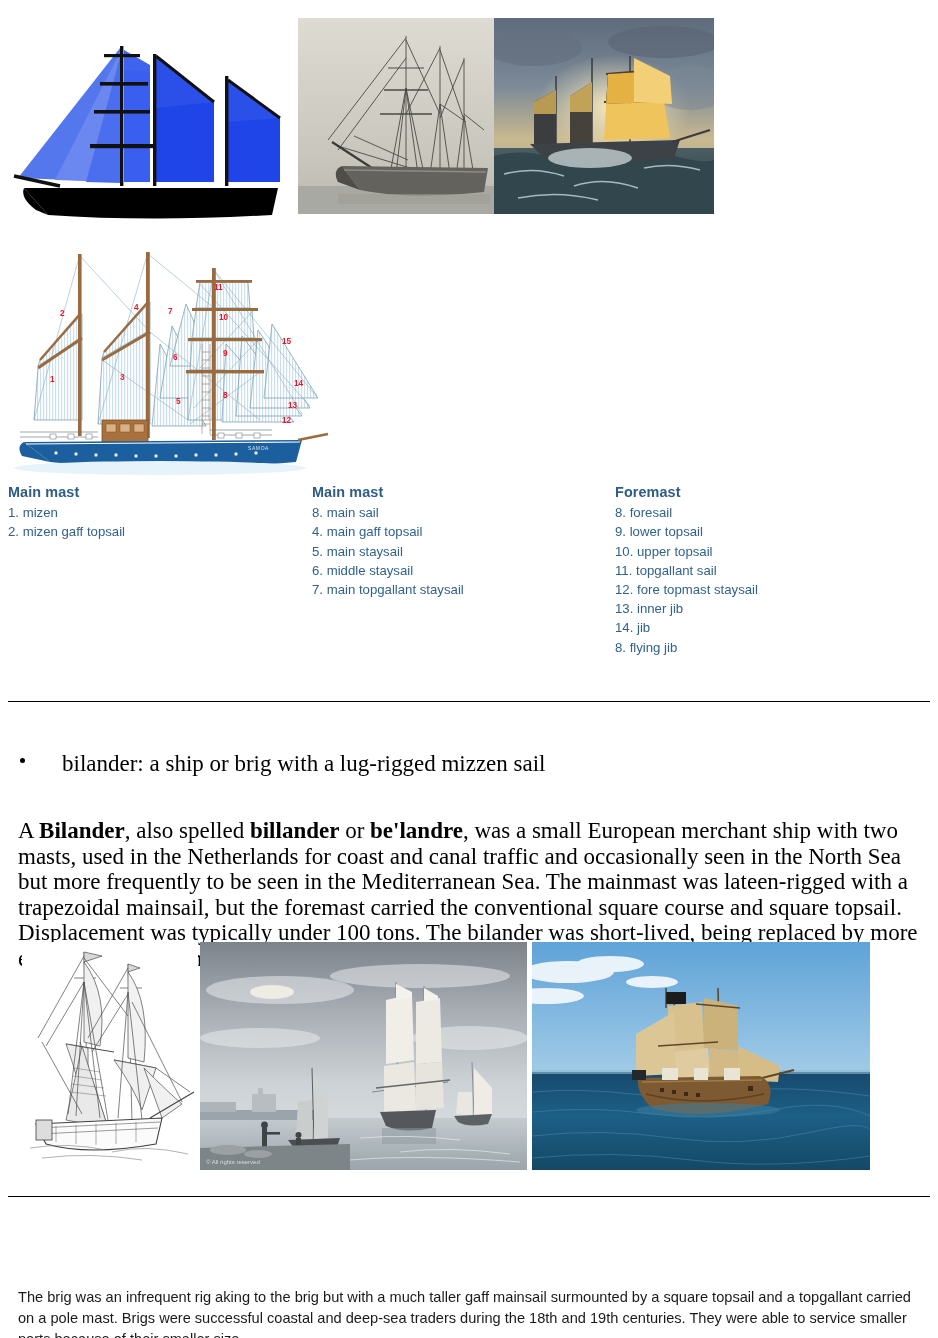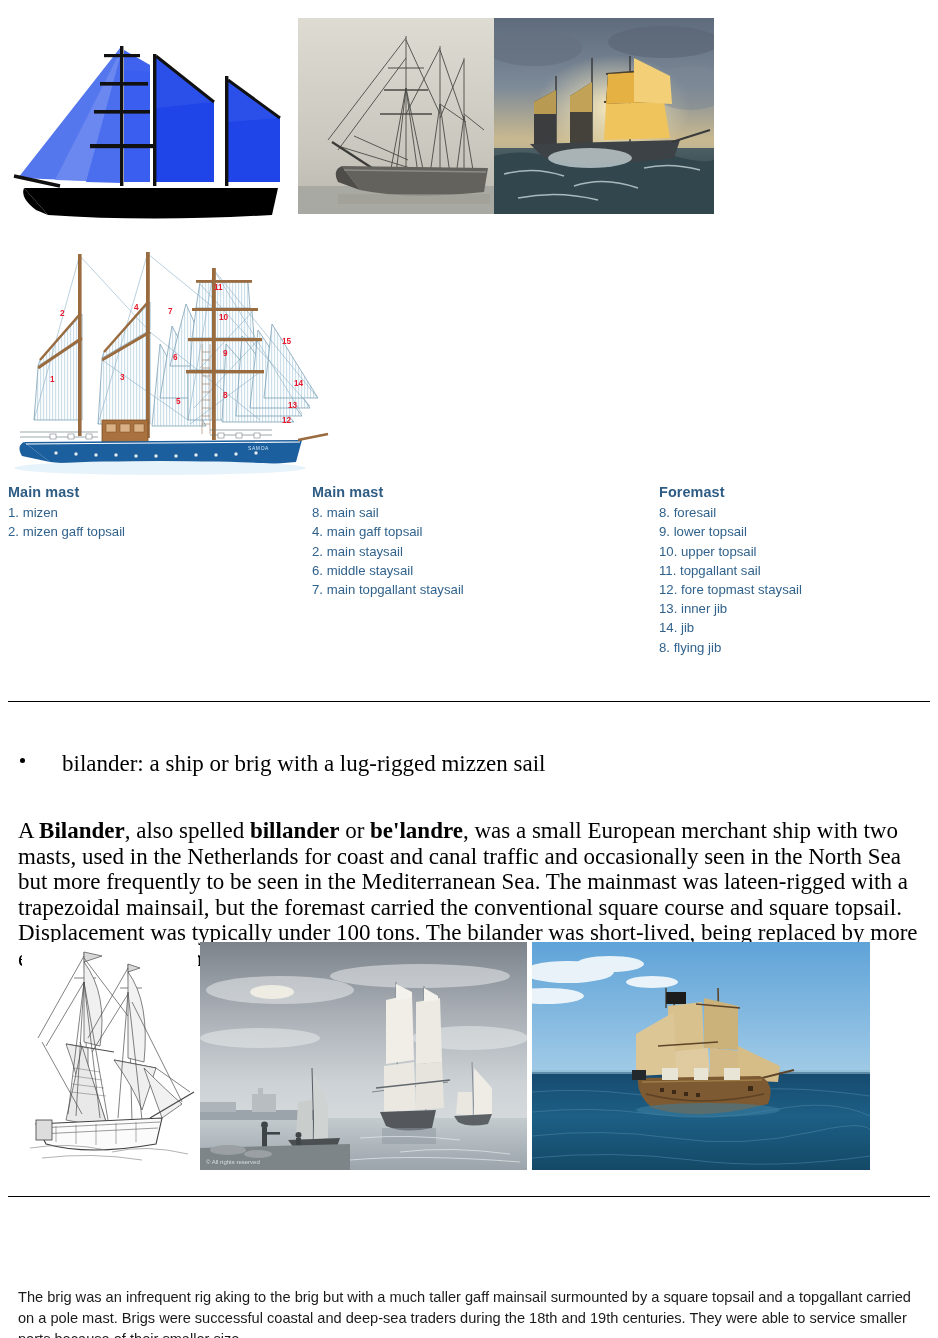--- a/index.html
+++ b/index.html
@@ -20,21 +20,21 @@
 
   
   .legend-col{position:absolute;font-family:"Liberation Sans",sans-serif;
               color:#31628c;font-size:13.2px;line-height:19.2px;}
   .legend-col h4{margin:0 0 1px 0;font-size:14.4px;font-weight:bold;color:#2e5c84;
                  letter-spacing:.1px;}
   .legend-col ul{margin:0;padding:0;list-style:none;}
   .legend-col li{white-space:nowrap;}
   #legend-mizen{left:8px;top:483px;}
   #legend-main{left:312px;top:483px;}
-  #legend-fore{left:615px;top:483px;margin-left:44px;}
+  #legend-fore{left:615px;top:483px;}
 
   
   .rule{position:absolute;left:8px;width:922px;height:0;border-top:1.6px solid #000;}
   #rule-1{top:701px;}
   #rule-2{top:1196px;}
 
   
   .bullet-row{position:absolute;font-size:23px;line-height:21px;}
   .bullet-row .dot{position:absolute;left:0;top:5px;width:5px;height:5px;
                    background:#000;border-radius:50%;}
@@ -362,21 +362,21 @@
       <li>1. mizen</li>
       <li>2. mizen gaff topsail</li>
     </ul>
   </div>
 
   <div class="legend-col" id="legend-main">
     <h4>Main mast</h4>
     <ul>
       <li>8. main sail</li>
       <li>4. main gaff topsail</li>
-      <li>2. main staysail</li>
+      <li>5. main staysail</li>
       <li>6. middle staysail</li>
       <li>7. main topgallant staysail</li>
     </ul>
   </div>
 
   <div class="legend-col" id="legend-fore">
     <h4>Foremast</h4>
     <ul>
       <li>8. foresail</li>
       <li>9. lower topsail</li>

